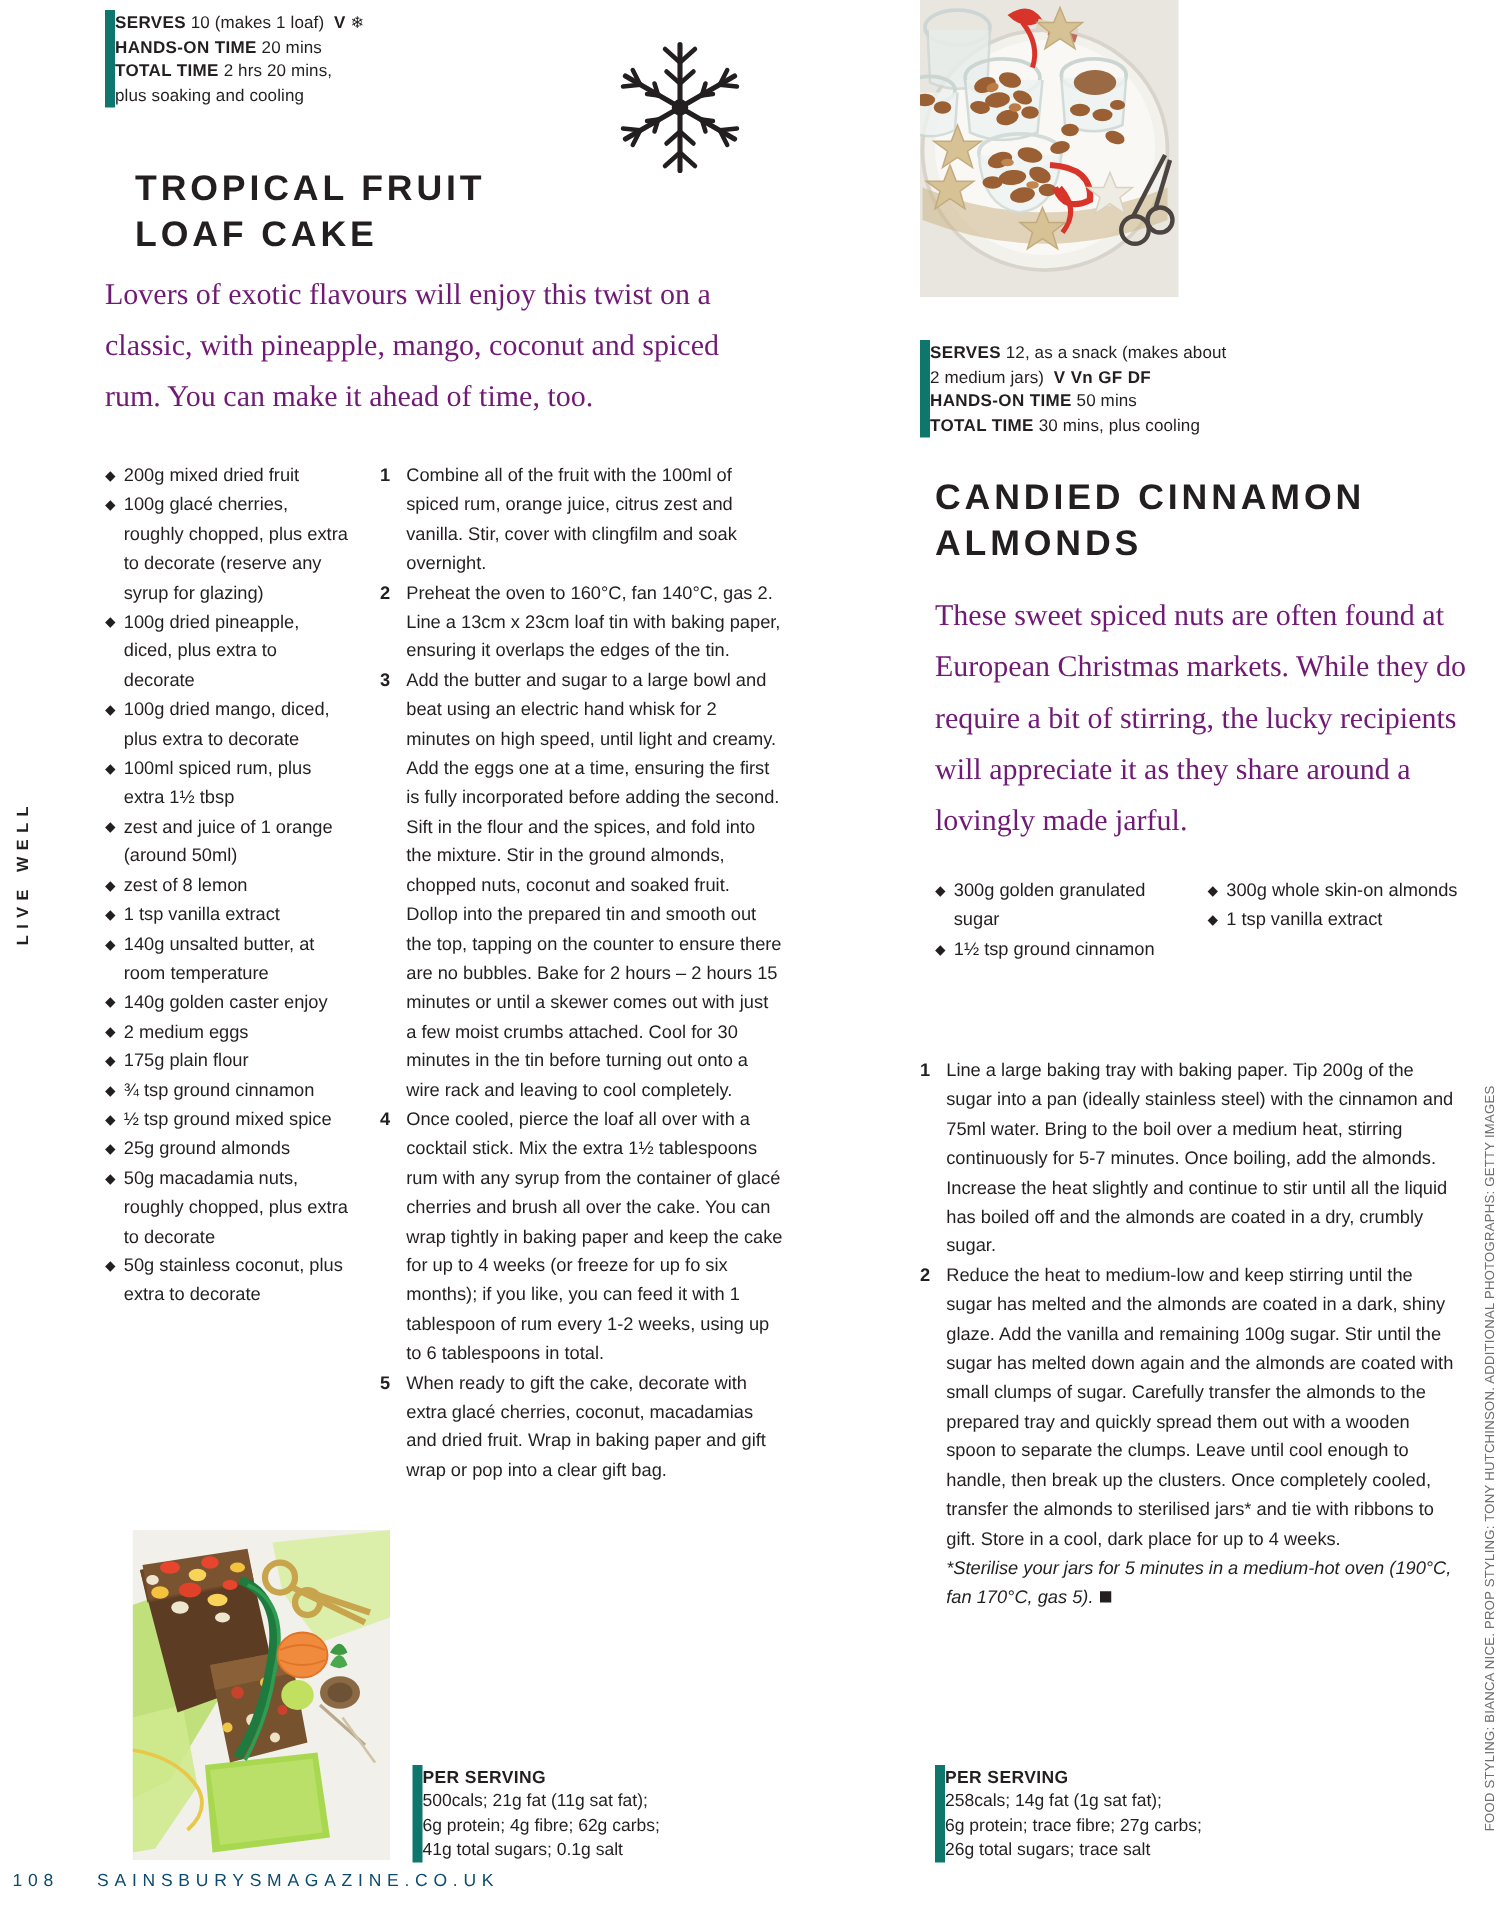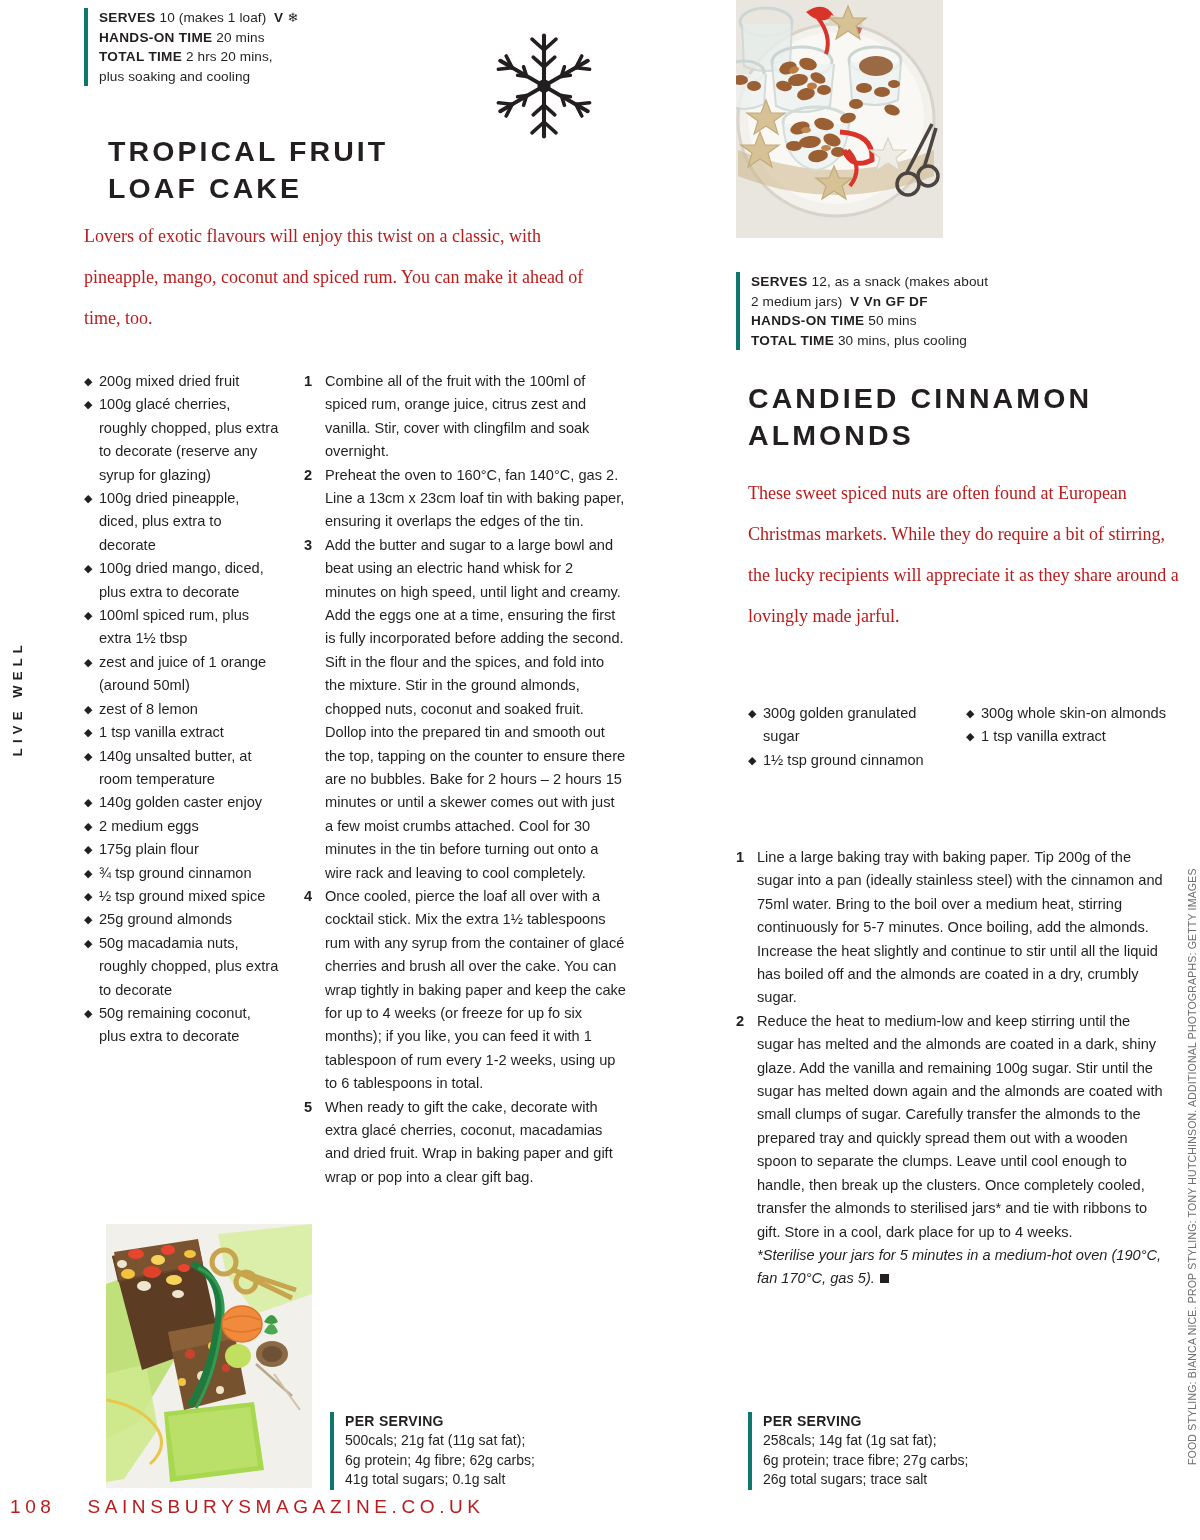--- a/index.html
+++ b/index.html
@@ -13,22 +13,21 @@
     position: relative;
     font-family: "Liberation Sans", sans-serif;
     color: #231f20;
     overflow: hidden;
   }
 
   
   .abs { position: absolute; }
 
   .rule-box {
-    border-left: 4px solid #0f766e;
-    padding-left: 11px;
+    border-left: 8px solid #0f766e;
   }
   .meta-line {
     font-size: 13.6px;
     line-height: 19.5px;
     letter-spacing: 0.1px;
     color: #231f20;
   }
   .meta-line b { font-weight: bold; letter-spacing: 0.3px; }
 
   .recipe-title {
@@ -36,23 +35,23 @@
     font-weight: bold;
     font-size: 28.5px;
     line-height: 37px;
     letter-spacing: 3.1px;
     color: #231f20;
     margin: 0;
   }
 
   .standfirst {
     font-family: "Liberation Serif", serif;
-    font-size: 18px;
+    font-size: 24px;
     line-height: 41px;
-    color: #b91c1c;
+    color: #701a75;
     margin: 0;
   }
 
   
   ul.ingredients {
     list-style: none;
     margin: 0;
     padding: 0;
   }
   ul.ingredients li {
@@ -130,23 +129,23 @@
     font-size: 10.5px;
     letter-spacing: 0.2px;
     color: #6d6e70;
     writing-mode: vertical-rl;
     transform: rotate(180deg);
     white-space: nowrap;
   }
 
   
   .footer {
-    font-size: 19px;
+    font-size: 14px;
     letter-spacing: 4.6px;
-    color: #b91c1c;
+    color: #0c4a6e;
   }
   .footer .pagenum { margin-right: 22px; }
 
   
   .photo { position: absolute; overflow: hidden; }
   .photo svg { display: block; width: 100%; height: 100%; }
 
   
   .snowflake { position: absolute; }
 </style>
@@ -231,21 +230,21 @@
     <li><span class="dia">◆</span><span>zest of 8 lemon</span></li>
     <li><span class="dia">◆</span><span>1 tsp vanilla extract</span></li>
     <li><span class="dia">◆</span><span>140g unsalted butter, at room temperature</span></li>
     <li><span class="dia">◆</span><span>140g golden caster enjoy</span></li>
     <li><span class="dia">◆</span><span>2 medium eggs</span></li>
     <li><span class="dia">◆</span><span>175g plain flour</span></li>
     <li><span class="dia">◆</span><span>¾ tsp ground cinnamon</span></li>
     <li><span class="dia">◆</span><span>½ tsp ground mixed spice</span></li>
     <li><span class="dia">◆</span><span>25g ground almonds</span></li>
     <li><span class="dia">◆</span><span>50g macadamia nuts, roughly chopped, plus extra to decorate</span></li>
-    <li><span class="dia">◆</span><span>50g remaining coconut, plus extra to decorate</span></li>
+    <li><span class="dia">◆</span><span>50g stainless coconut, plus extra to decorate</span></li>
   </ul>
 
 <ol class="abs method" style="left:304px; top:370px; width:322px;">
     <li><span class="num">1</span><span>Combine all of the fruit with the 100ml of spiced rum, orange juice, citrus zest and vanilla. Stir, cover with clingfilm and soak overnight.</span></li>
     <li><span class="num">2</span><span>Preheat the oven to 160°C, fan 140°C, gas 2. Line a 13cm x 23cm loaf tin with baking paper, ensuring it overlaps the edges of the tin.</span></li>
     <li><span class="num">3</span><span>Add the butter and sugar to a large bowl and beat using an electric hand whisk for 2 minutes on high speed, until light and creamy. Add the eggs one at a time, ensuring the first is fully incorporated before adding the second. Sift in the flour and the spices, and fold into the mixture. Stir in the ground almonds, chopped nuts, coconut and soaked fruit. Dollop into the prepared tin and smooth out the top, tapping on the counter to ensure there are no bubbles. Bake for 2 hours – 2 hours 15 minutes or until a skewer comes out with just a few moist crumbs attached. Cool for 30 minutes in the tin before turning out onto a wire rack and leaving to cool completely.</span></li>
     <li><span class="num">4</span><span>Once cooled, pierce the loaf all over with a cocktail stick. Mix the extra 1½ tablespoons rum with any syrup from the container of glacé cherries and brush all over the cake. You can wrap tightly in baking paper and keep the cake for up to 4 weeks (or freeze for up fo six months); if you like, you can feed it with 1 tablespoon of rum every 1-2 weeks, using up to 6 tablespoons in total.</span></li>
     <li><span class="num">5</span><span>When ready to gift the cake, decorate with extra glacé cherries, coconut, macadamias and dried fruit. Wrap in baking paper and gift wrap or pop into a clear gift bag.</span></li>
   </ol>
 

